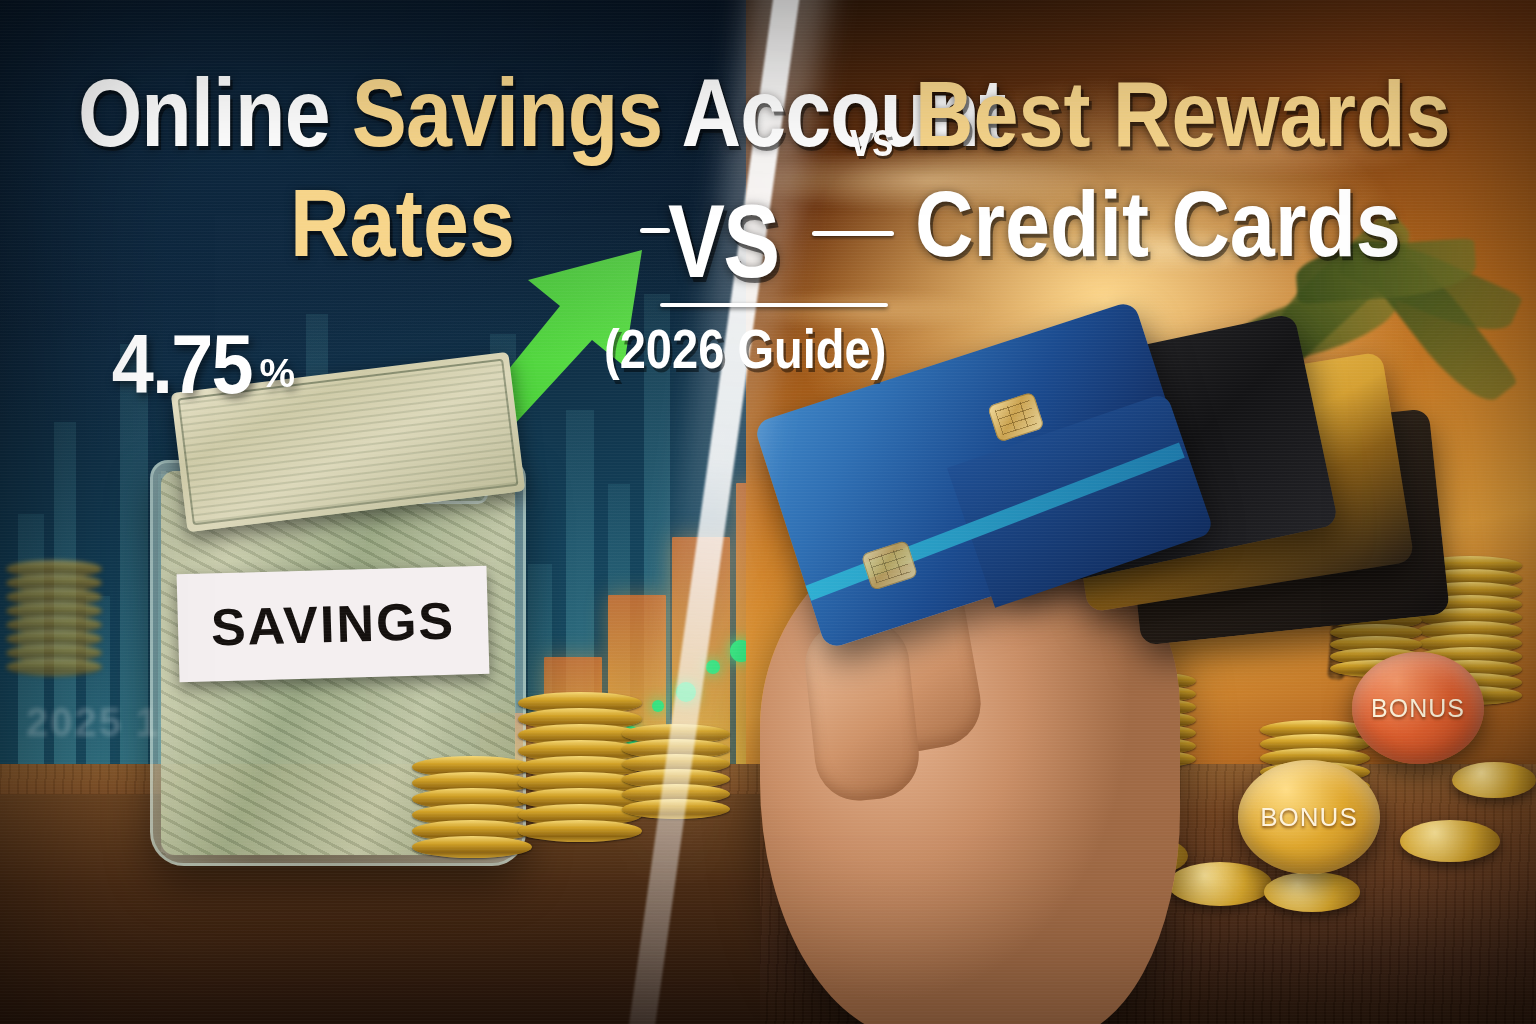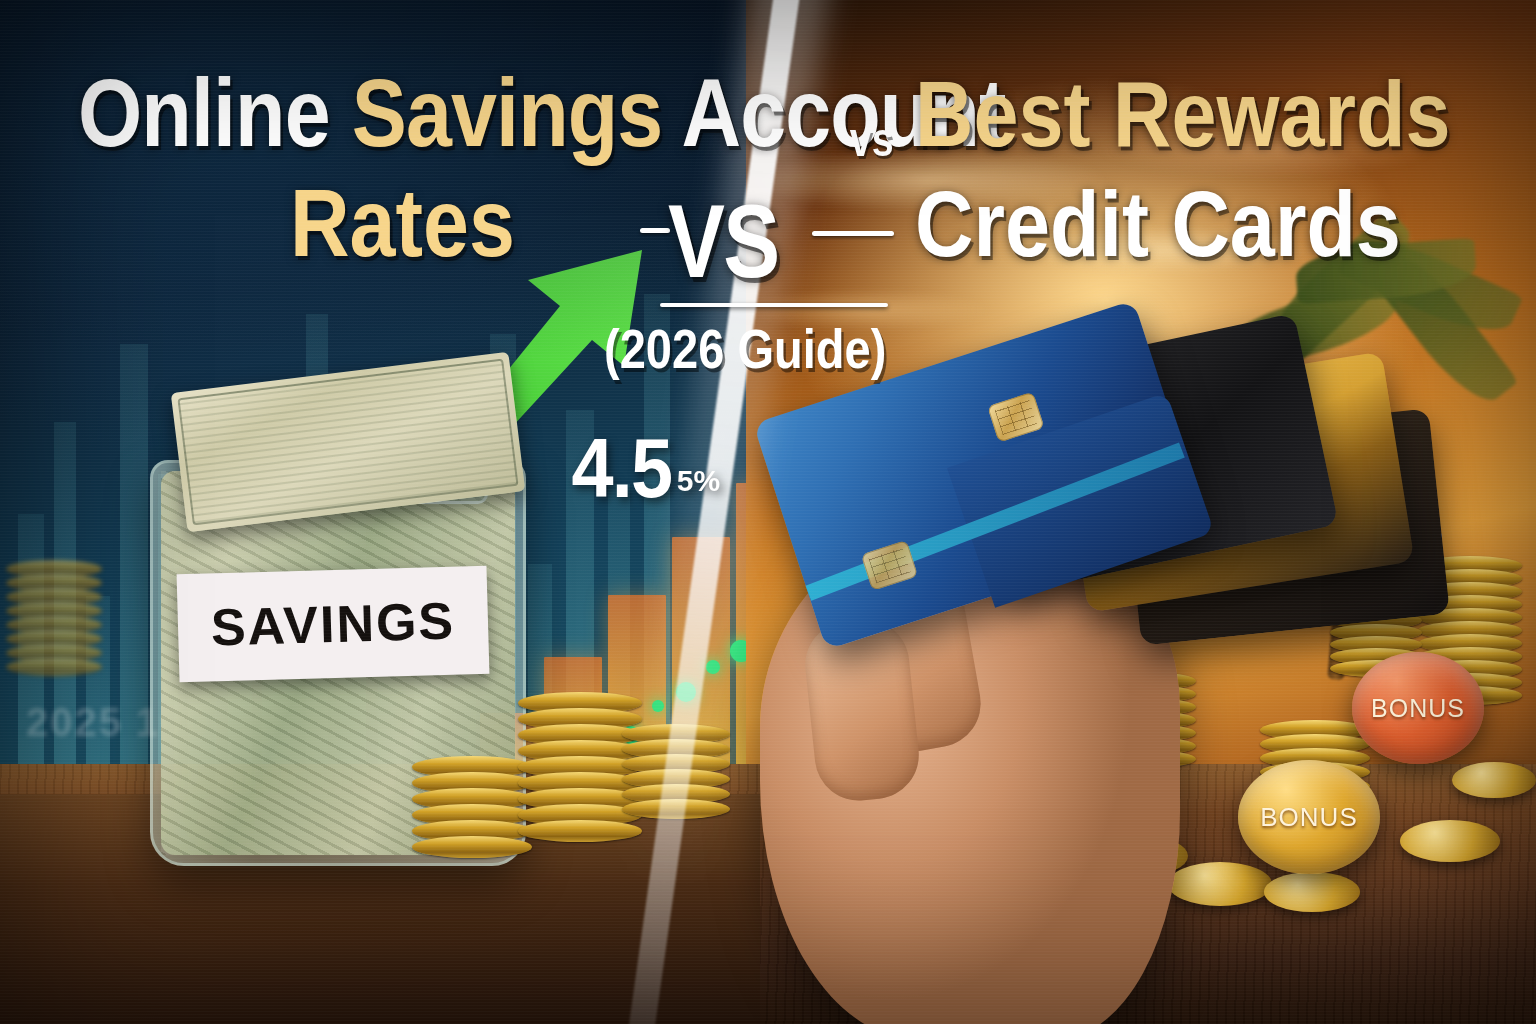--- a/index.html
+++ b/index.html
@@ -422,19 +422,19 @@
     <div class="tl r1 gold">Best Rewards</div>
     <div class="tl r2 white">Credit Cards</div>
 
     <div class="vs-rule-l"></div>
     <div class="vs-big">VS</div>
     <div class="vs-rule-r"></div>
     <div class="vs-underline"></div>
     <div class="guide">(2026 Guide)</div>
   </div>
 
-  <div class="rate rate2">
-    <span class="big">4.5</span><span class="sup2">5</span><span class="sup2">%</span>
+  <div class="rate rate1">
+    <span class="big">4.75</span><span class="sup">%</span>
   </div>
 
   <div class="grain"></div>
   <div class="vignette"></div>
 </div>
 
 </body></html>

